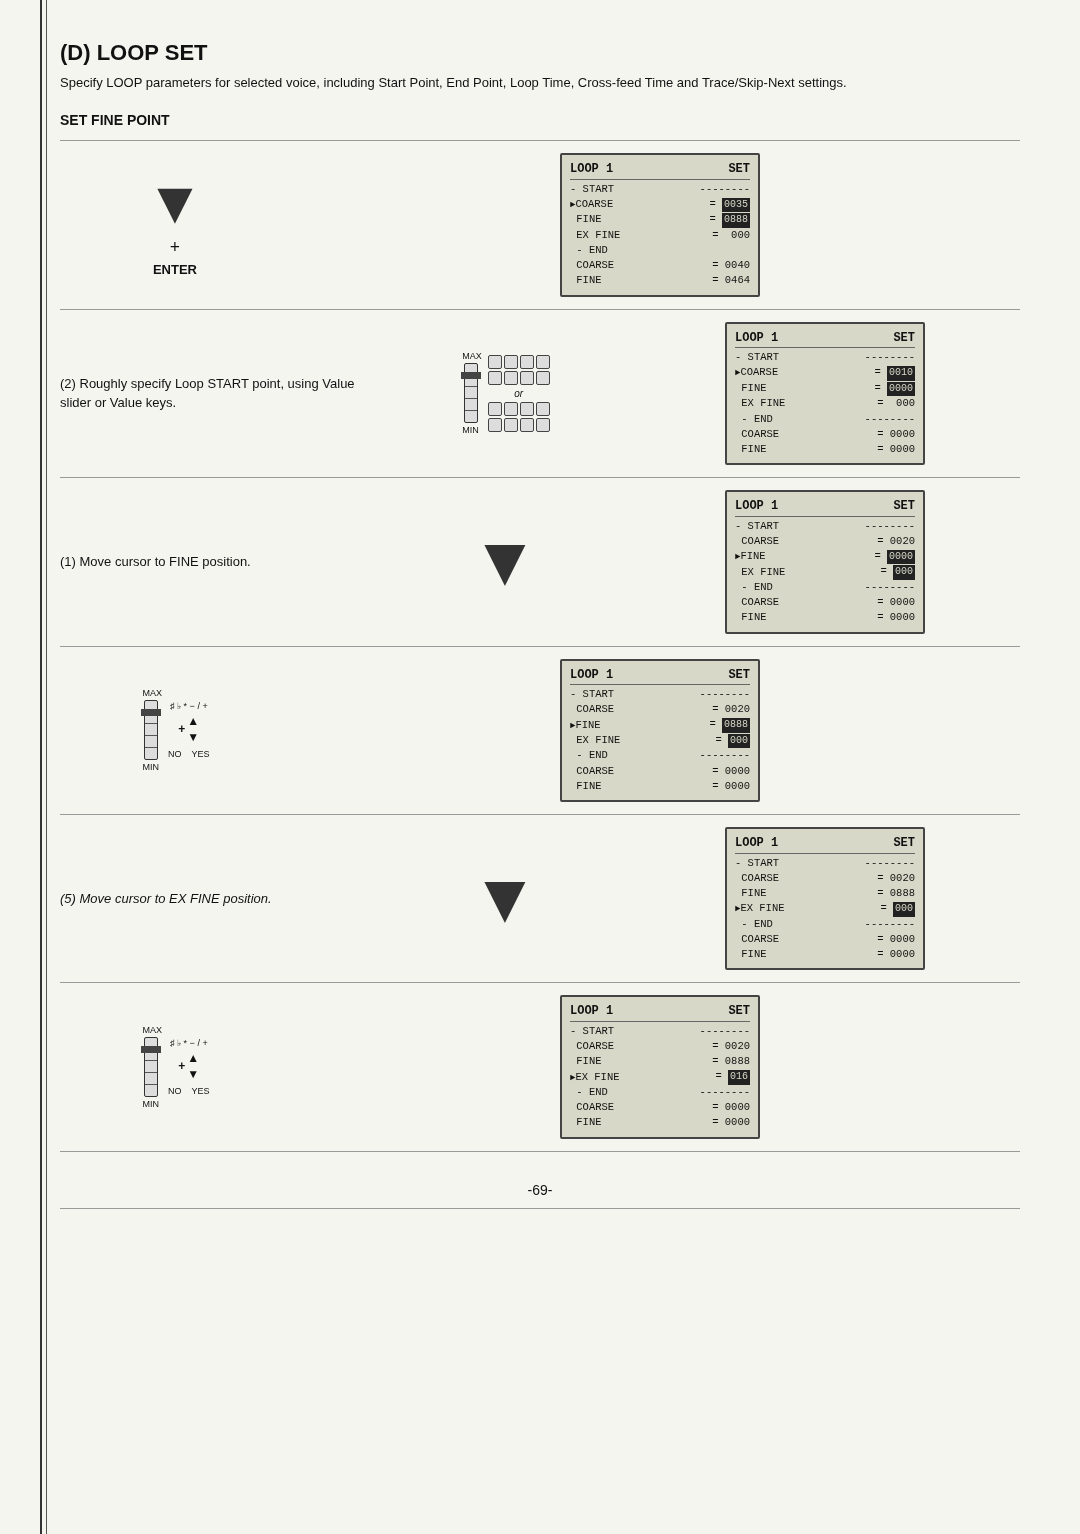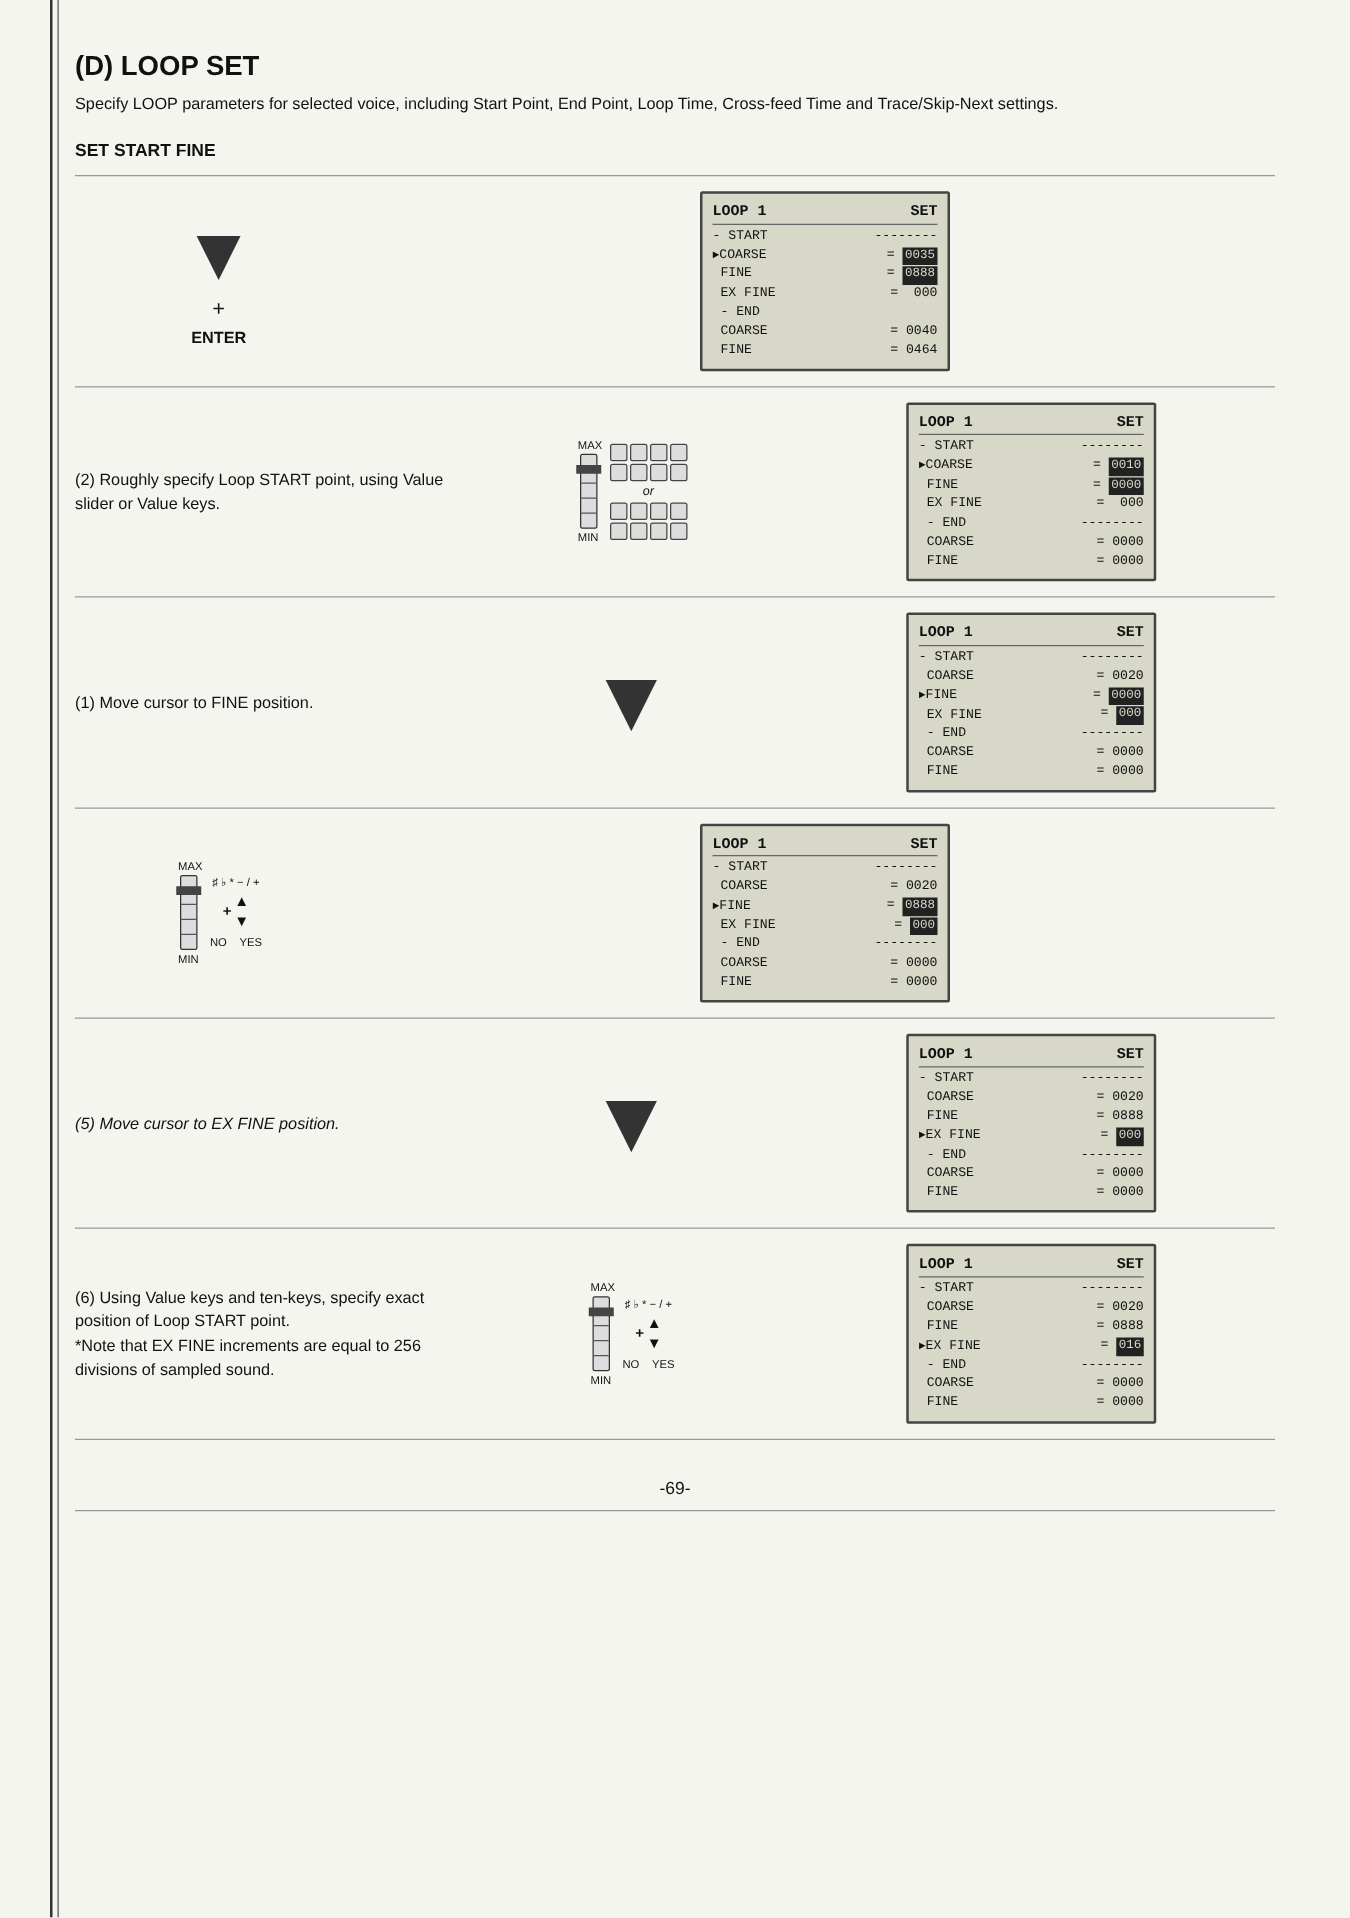--- a/index.html
+++ b/index.html
@@ -171,21 +171,21 @@
 
   </style>
 </head>
 <body>
 
 <div class="left-border"></div>
 <div class="left-border-inner"></div>
 
 <h1 class="page-title">(D) LOOP SET</h1>
 <p class="page-subtitle">Specify LOOP parameters for selected voice, including Start Point, End Point, Loop Time, Cross-feed Time and Trace/Skip-Next settings.</p>
-<h2 class="section-header">SET START FINE</h2>
+<h2 class="section-header">SET FINE POINT</h2>
 
 <div class="steps-container">
 <div class="step-row">
       <div class="step-diagram">
         <div class="enter-diagram">
           <div class="big-arrow-down" style="font-size: 60px;">▼</div>
           <div class="enter-plus" style="font-weight: bold; font-size: 18px;">+</div>
           <div class="enter-label" style="font-family: Arial, sans-serif; font-weight: bold; font-size: 13px;">ENTER</div>
         </div>
       </div>
@@ -353,22 +353,20 @@
           <div class="lcd-row"><span style="font-family: &quot;Courier New&quot;, monospace; font-size: 10.5px;"> COARSE</span><span style="font-family: &quot;Courier New&quot;, monospace; font-size: 10.5px;">= 0020</span></div>
           <div class="lcd-row"><span style="font-family: &quot;Courier New&quot;, monospace; font-size: 10.5px;"> FINE</span><span style="font-family: &quot;Courier New&quot;, monospace; font-size: 10.5px;">= 0888</span></div>
           <div class="lcd-row"><span style="font-family: &quot;Courier New&quot;, monospace; font-size: 10.5px;"><span style="font-size: 9px;">►</span>EX FINE</span><span style="font-family: &quot;Courier New&quot;, monospace; font-size: 10.5px;">= <span class="lcd-inverted" style="font-family: &quot;Courier New&quot;, monospace; font-size: 10px;">000</span></span></div>
           <div class="lcd-row"><span style="font-family: &quot;Courier New&quot;, monospace; font-size: 10.5px;"> - END</span><span style="font-family: &quot;Courier New&quot;, monospace; font-size: 10.5px;">--------</span></div>
           <div class="lcd-row"><span style="font-family: &quot;Courier New&quot;, monospace; font-size: 10.5px;"> COARSE</span><span style="font-family: &quot;Courier New&quot;, monospace; font-size: 10.5px;">= 0000</span></div>
           <div class="lcd-row"><span style="font-family: &quot;Courier New&quot;, monospace; font-size: 10.5px;"> FINE</span><span style="font-family: &quot;Courier New&quot;, monospace; font-size: 10.5px;">= 0000</span></div>
         </div>
       </div>
     </div>
     <div class="step-row">
-      <div class="step-text" style="white-space: pre-line;">(6) Using Value keys and ten-keys, specify exact position of Loop START point.
-*Note that EX FINE increments are equal to 256 divisions of sampled sound.</div>
       <div class="step-diagram">
         <div style="display: flex; flex-direction: column; align-items: center; gap: 4px; font-size: 10px; font-family: Arial, sans-serif;">
           <div style="display: flex; align-items: center; gap: 6px;">
             <div style="display: flex; flex-direction: column; align-items: flex-start; position: relative;">
               <div style="font-size: 9px; margin-bottom: 2px; margin-left: 2px;">MAX</div>
               <div style="width: 14px; height: 60px; border: 1.5px solid rgb(51, 51, 51); position: relative; background: rgb(221, 221, 221); border-radius: 2px; margin-left: 4px;">
                 <div style="position: absolute; width: 100%; height: 1px; background: rgb(85, 85, 85); top: 10px;"></div>
                 <div style="position: absolute; width: 100%; height: 1px; background: rgb(85, 85, 85); top: 22px;"></div>
                 <div style="position: absolute; width: 100%; height: 1px; background: rgb(85, 85, 85); top: 34px;"></div>
                 <div style="position: absolute; width: 100%; height: 1px; background: rgb(85, 85, 85); top: 46px;"></div>

